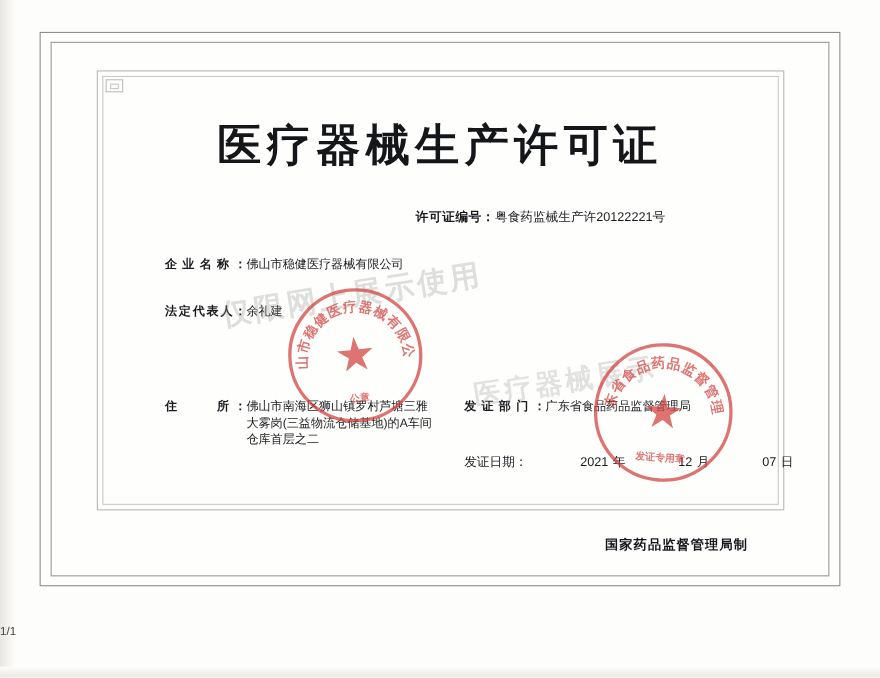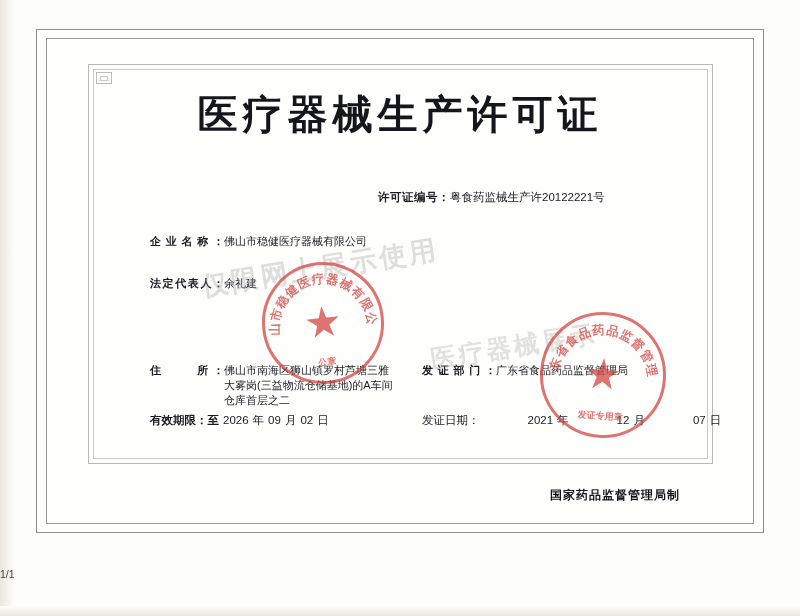--- a/index.html
+++ b/index.html
@@ -76,21 +76,21 @@
     content: "";
     position: absolute;
     left: 3px; top: 3px;
     width: 8px; height: 5px;
     border: 1px solid #c7c7c7;
     box-sizing: border-box;
   }
 
   .cert-title {
     position: absolute;
-    left: 120px; top: 87px;
+    left: 120px; top: 104px;
     width: 560px;
     text-align: center;
     font-family: "DejaVu Sans", sans-serif;
     font-size: 40px;
     font-weight: bold;
     letter-spacing: 5px;
     color: #15161a;
   }
 
   .license-no {
@@ -287,23 +287,20 @@
   <div class="field col-left" style="top:363px;">
     <span class="label-spread">住　　所：</span><span class="value-block">佛山市南海区狮山镇罗村芦塘三雅大雾岗(三益物流仓储基地)的A车间仓库首层之二</span>
   </div>
 
 
 
   <div class="field col-right" style="top:363px;">
     <span class="label-spread-r">发证部门：</span><span class="value-block-r">广东省食品药品监督管理局</span>
   </div>
 
-  <div class="validity">
-    <span style="font-weight:bold">有效期限：至</span><span class="num">2026</span><span>年</span><span class="num">09</span><span>月</span><span class="num">02</span><span>日</span>
-  </div>
 
   <div class="issue-date">
     <span style="font-weight:normal">发证日期：</span><span class="num">2021</span><span>年</span><span class="num">12</span><span>月</span><span class="num">07</span><span>日</span>
   </div>
 
   <div class="footer-org">国家药品监督管理局制</div>
 
   <div class="watermark">仅限网上展示使用</div>
   <div class="watermark2">医疗器械展示</div>
 

